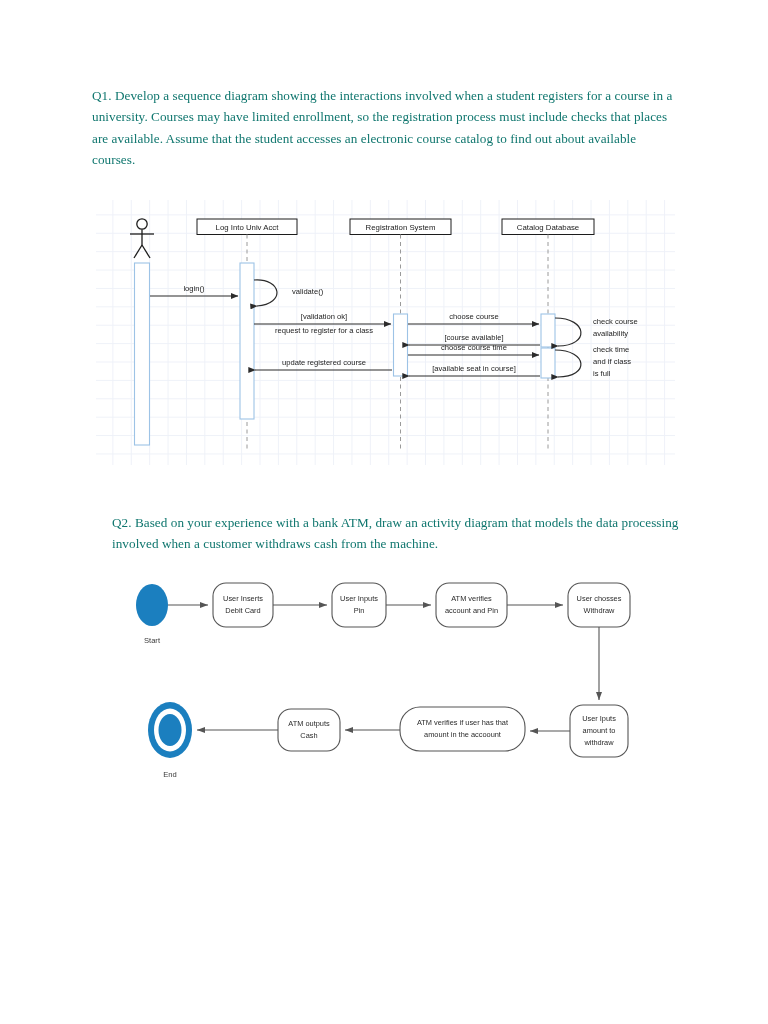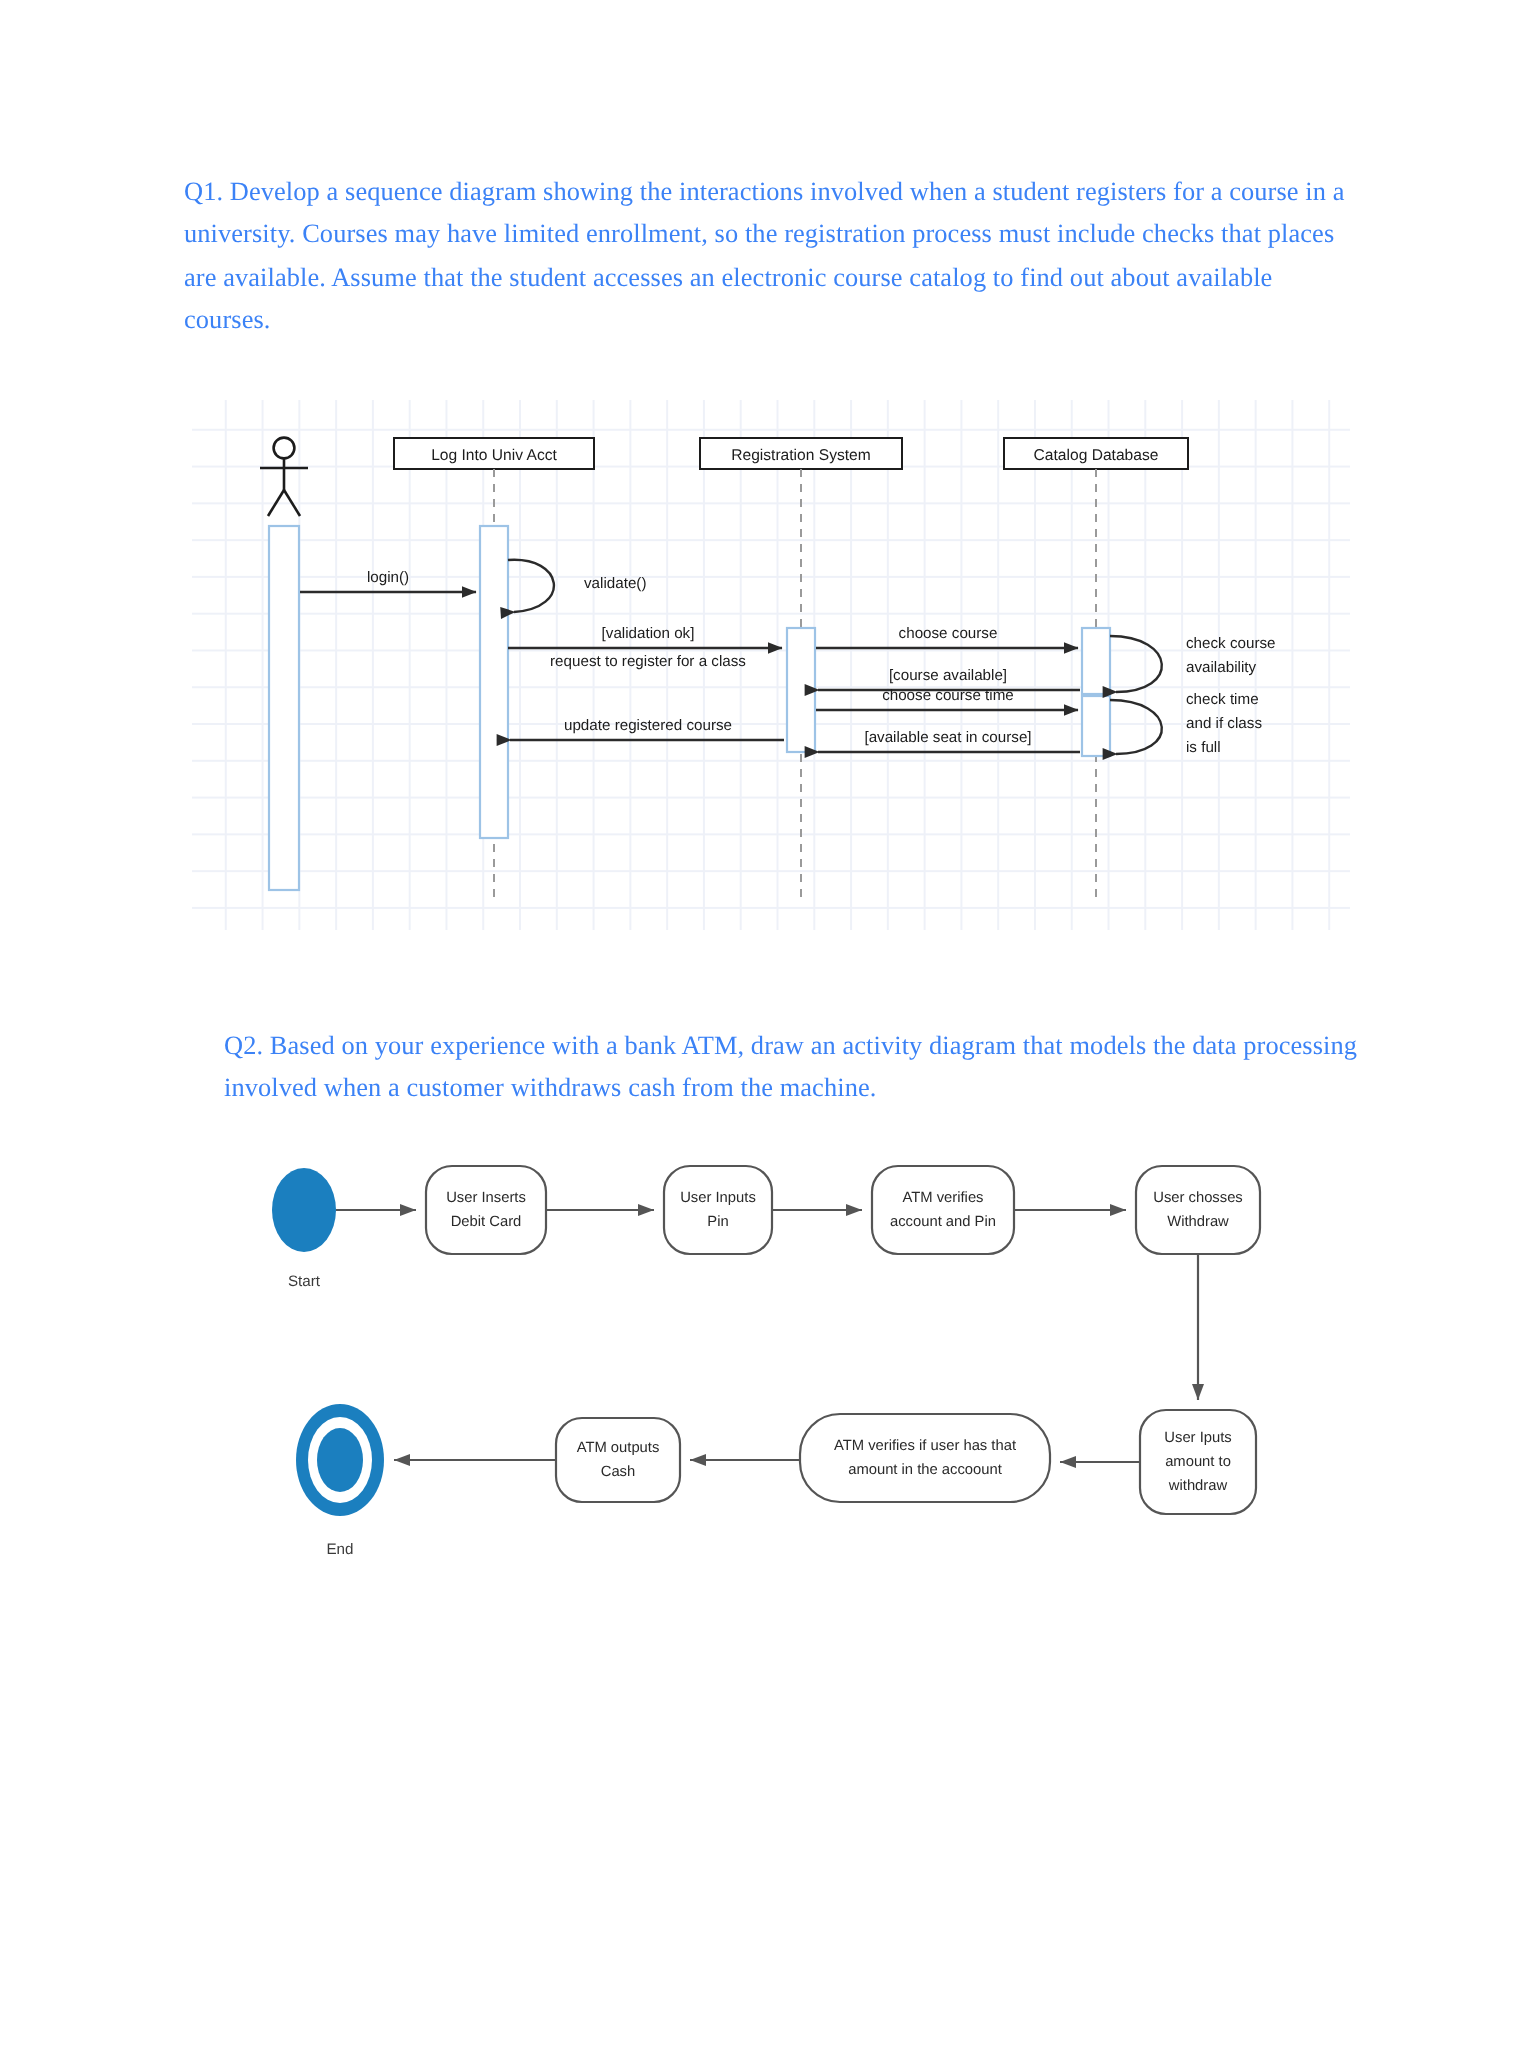--- a/index.html
+++ b/index.html
@@ -16,21 +16,21 @@
   }
 
   
   .question {
     position: absolute;
     left: 92px;
     width: 584px;
     font-family: "Liberation Serif", serif;
     font-size: 13.2px;
     line-height: 1.62;
-    color: #3b82f6;
+    color: #0f766e;
     text-align: left;
     letter-spacing: 0.05px;
   }
   #q1-text { top: 85px; }
   #q2-text { top: 512px; margin-left: 20px; }
 
   
   #sequence-diagram {
     position: absolute;
     left: 96px;

